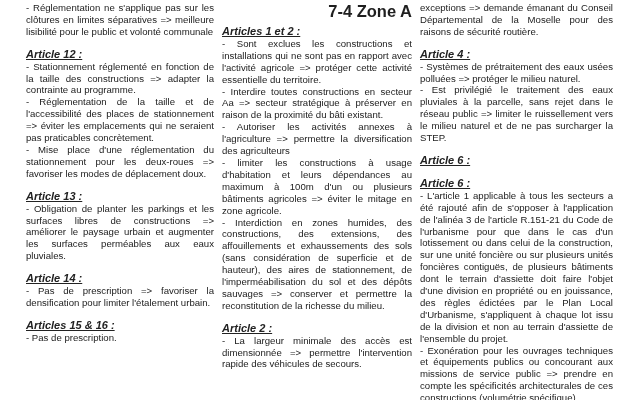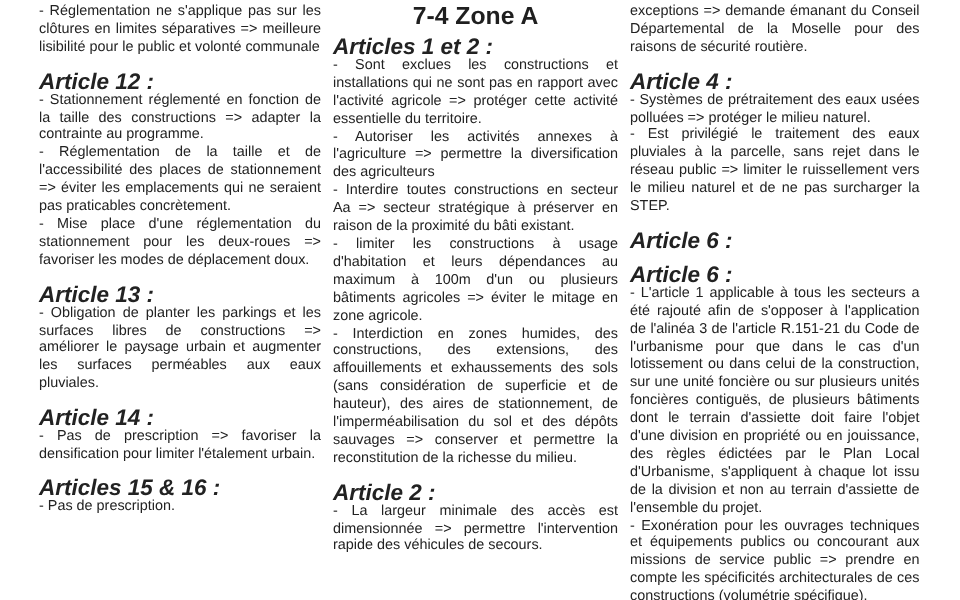--- a/index.html
+++ b/index.html
@@ -13,27 +13,27 @@
       width: 188px;
       font-size: 9.6px;
       line-height: 11.9px;
       text-align: justify;
     }
     #col1 { left: 26px; top: 2px; }
     #col2 { left: 222px; top: 1px; width: 190px; }
     #col3 { left: 420px; top: 2px; width: 193px; }
     .para { margin: 0; }
     .heading {
-      font-weight: bold; font-style: italic; font-size: 15px;
-      margin: 0; padding-top: 11px;
+      font-weight: bold; font-style: italic; font-size: 11px;
+      margin: 0; padding-top: 11px; text-decoration: underline;
     }
     .heading.first { padding-top: 0; }
     .zone-title {
       font-size: 16.5px; font-weight: bold; margin: 0; line-height: 20px;
-      padding-bottom: 5px; text-align: center; color: #1f1f1f;
+      padding-bottom: 5px; text-align: right; color: #1f1f1f;
     }
     .strike { text-decoration: line-through; color: #c0282b; }
     .block { margin: 0; }
   </style>
 </head>
 <body>
 
 <div id="col1" class="col">
   <p class="para">- Réglementation ne s'applique pas sur les clôtures en limites séparatives =&gt; meilleure lisibilité pour le public et volonté communale</p>
 
@@ -59,22 +59,22 @@
     <p class="para">- Pas de prescription.</p>
   </div>
 </div>
 
 <div id="col2" class="col">
   <h2 class="zone-title">7-4 Zone A</h2>
 
   <div class="block">
     <p class="heading first">Articles 1 et 2 :</p>
     <p class="para">- Sont exclues les constructions et installations qui ne sont pas en rapport avec l'activité agricole =&gt; protéger cette activité essentielle du territoire.</p>
+    <p class="para">- Interdire toutes constructions en secteur Aa =&gt; secteur stratégique à préserver en raison de la proximité du bâti existant.</p>
     <p class="para">- Autoriser les activités annexes à l'agriculture =&gt; permettre la diversification des agriculteurs</p>
-    <p class="para">- Interdire toutes constructions en secteur Aa =&gt; secteur stratégique à préserver en raison de la proximité du bâti existant.</p>
     <p class="para">- limiter les constructions à usage d'habitation et leurs dépendances au maximum à 100m d'un ou plusieurs bâtiments agricoles =&gt; éviter le mitage en zone agricole.</p>
     <p class="para">- Interdiction en zones humides, des constructions, des extensions, des affouillements et exhaussements des sols (sans considération de superficie et de hauteur), des aires de stationnement, de l'imperméabilisation du sol et des dépôts sauvages =&gt; conserver et permettre la reconstitution de la richesse du milieu.</p>
   </div>
 
   <div class="block">
     <p class="heading">Article 2 :</p>
     <p class="para">- La largeur minimale des accès est dimensionnée =&gt; permettre l'intervention rapide des véhicules de secours.</p>
 
   </div>
 </div>

